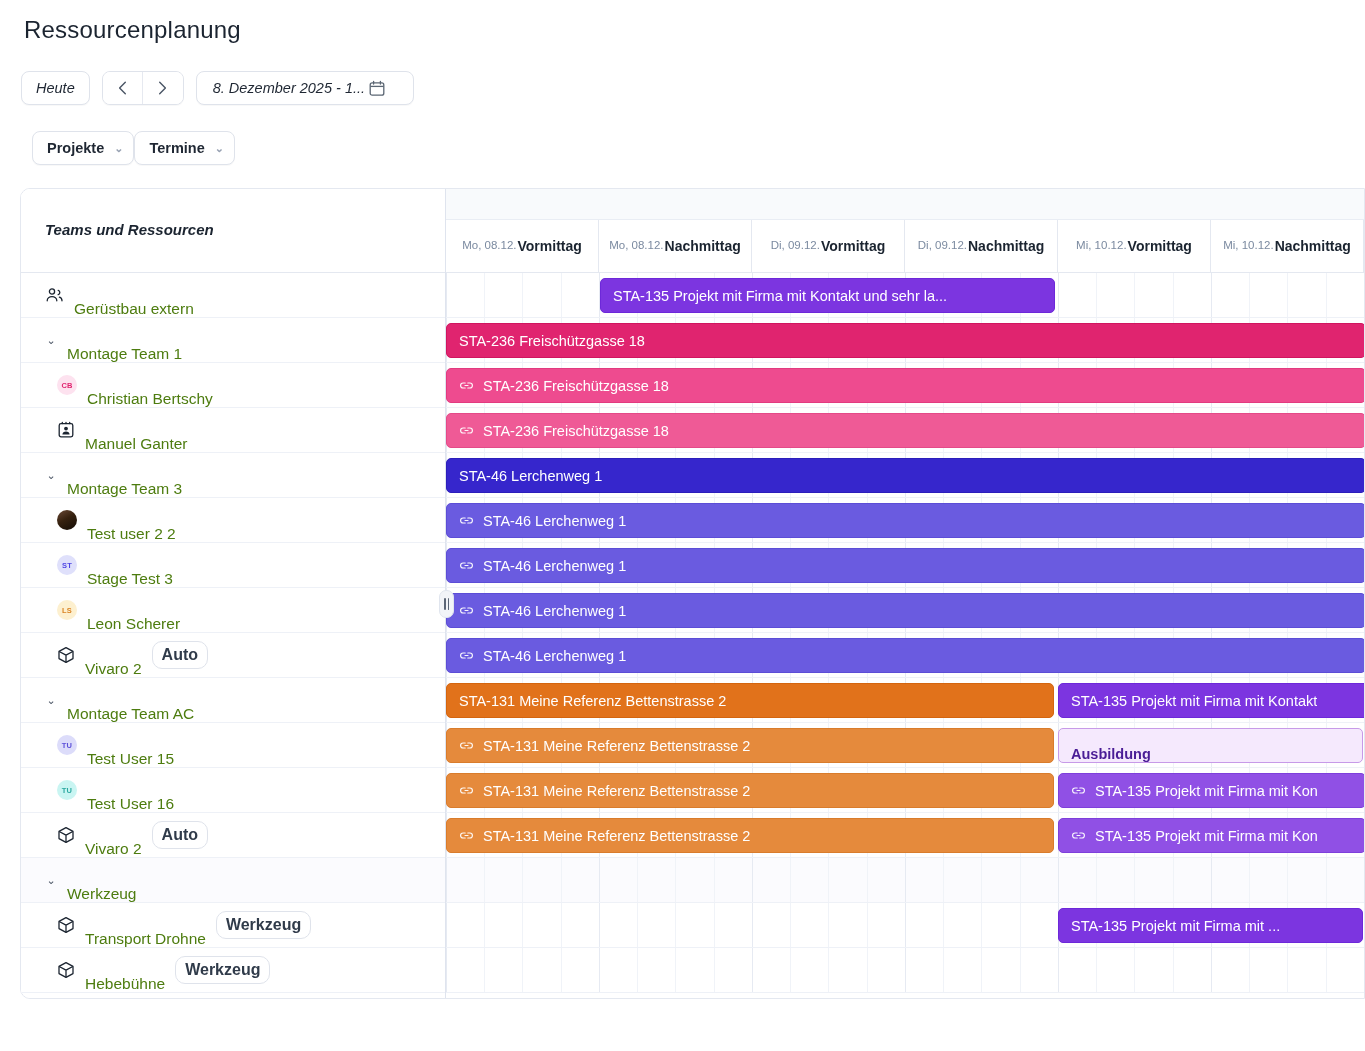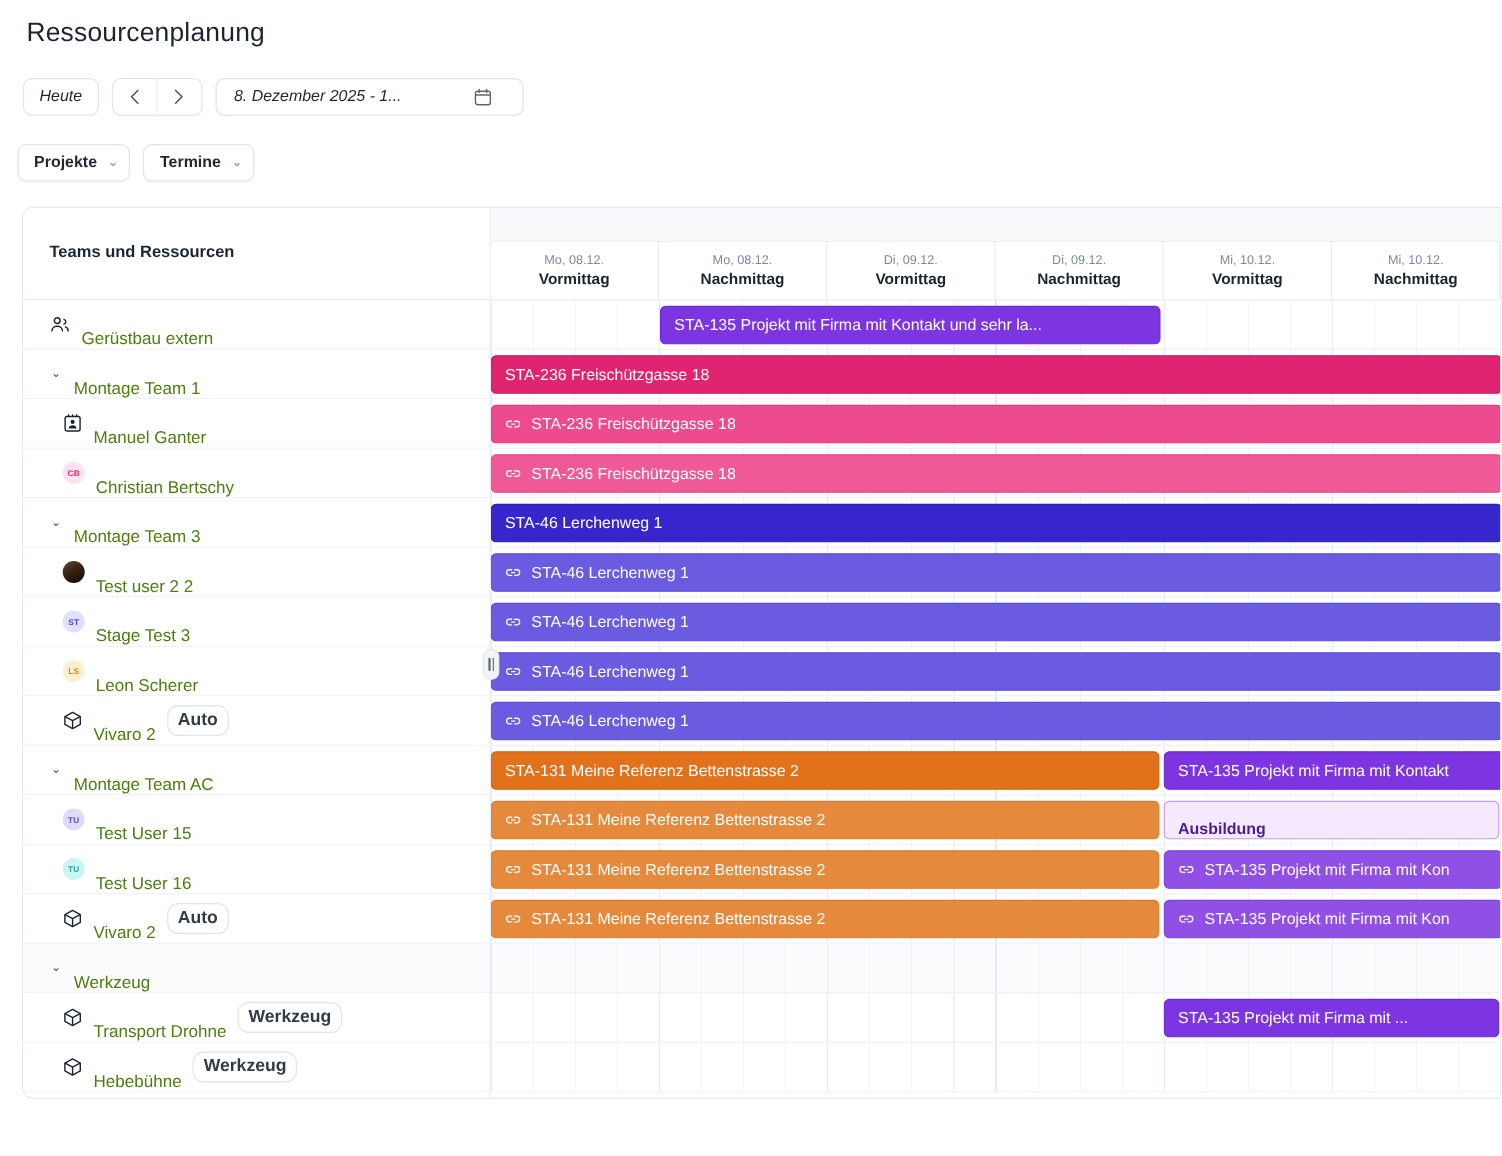--- a/index.html
+++ b/index.html
@@ -12,39 +12,39 @@
     overflow: hidden;
   }
   .page { position: relative; width: 1365px; height: 1051px; padding: 0 0 0 0; }
 
   
   .page-title {
     position: absolute; left: 24px; top: 16px;
     font-size: 24px; font-weight: 400; letter-spacing: .2px; color: #1b2430;
   }
   .toolbar-row { position: absolute; left: 21px; top: 71px; display: flex; align-items: center; gap: 12px; font-style: italic; }
-  .filter-row  { position: absolute; left: 16px; top: 131px; display: flex; align-items: center; gap: 12px; }
+  .filter-row  { position: absolute; left: 32px; top: 131px; display: flex; align-items: center; gap: 0; }
 
   .btn {
     background: #fff; border: 1px solid #dfe3eb; border-radius: 8px;
     height: 34px; display: flex; align-items: center; padding: 0 14px;
     font-size: 14.5px; color: #1f2733; cursor: pointer; white-space: nowrap;
     box-shadow: 0 1px 1px rgba(16,24,40,.03);
   }
 
   .navgroup { display: flex; height: 34px; border: 1px solid #dfe3eb; border-radius: 8px; overflow: hidden; background:#fff;
               box-shadow: 0 1px 1px rgba(16,24,40,.03); }
   .navgroup .nav-btn {
     width: 40px; display: flex; align-items: center; justify-content: center;
     font-size: 15px; color: #3b4656; cursor: pointer; background: #fff; border: 0;
     font-family: inherit;
   }
   .navgroup .nav-btn:first-child { border-right: 1px solid #e6e9f0; }
 
-  .date-btn { width: 280px; justify-content: space-between; padding: 0 28px 0 16px; }
+  .date-btn { width: 218px; justify-content: space-between; padding: 0 28px 0 16px; }
   .date-btn .date-text { font-size: 14.5px; }
 
   .dropdown { padding-right: 10px; gap: 10px; font-weight: 600; }
   .dropdown .chev { color: #98a2b3; font-size: 11px; line-height: 1; }
 
   svg.ico { display: block; }
 
   
   .planner {
     position: absolute; left: 20px; top: 188px;
@@ -55,30 +55,30 @@
   }
   .left-pane {
     width: 425px; min-width: 425px; position: relative;
     border-right: 1px solid #dfe4ee; background: #fff; z-index: 3;
   }
   .right-pane { position: relative; flex: 1; overflow: hidden; }
 
   .head-cell-left {
     height: 84px; display: flex; align-items: center; padding: 0 0 2px 24px;
     font-size: 15px; font-weight: 700; color: #1b2430;
-    border-bottom: 1px solid #e4e8f0; background:#fff;
+    border-bottom: 1px solid #e4e8f0; background:#fff;font-style:italic;
   }
 
   
   .head-strip { height: 84px; position: relative; border-bottom: 1px solid #e4e8f0; }
   .head-top { height: 31px; background: #f8fafc; border-bottom: 1px solid #e9edf4; }
   .head-cols { height: 52px; display: flex; }
   .head-col {
     width: 153px; min-width: 153px; border-right: 1px solid #e4e8f0;
-    display: flex; flex-direction: column; align-items: center; justify-content: center; gap: 1px;
+    display: flex; flex-direction: row; align-items: center; justify-content: center; gap: 1px;
     background: #fff;
   }
   .head-col .hc-date { font-size: 11.5px; color: #7b8aa0; line-height: 1.15; }
   .head-col .hc-part { font-size: 14px; font-weight: 700; color: #1b2430; line-height: 1.15; }
 
   
   .row-left {
     height: 45px; display: flex; align-items: center;
     border-bottom: 1px solid #eef1f7; background: #fff; position: relative;
   }
@@ -194,35 +194,35 @@
             </div>
           </div>
           <div class="row-left group">
             <div class="cell-inner indent-1">
               <span class="chev-row">⌄</span>
               <span class="row-label group-label">Montage Team 1</span>
             </div>
           </div>
           <div class="row-left">
             <div class="cell-inner indent-2">
+              <div class="avatar" style="background: rgb(253, 226, 239); color: rgb(224, 36, 111);">CB</div>
+              <span class="row-label">Christian Bertschy</span>
+            </div>
+          </div>
+          <div class="row-left">
+            <div class="cell-inner indent-2">
               <svg width="18" height="18" viewBox="0 0 18 18" fill="none" class="ico">
                 <rect x="2.2" y="2.6" width="13.6" height="13.2" rx="1.8" stroke="#1b2430" stroke-width="1.3"></rect>
                 <path d="M5.3 2.6v-1.3M9 2.6v-1.3M12.7 2.6v-1.3" stroke="#1b2430" stroke-width="1.3" stroke-linecap="round"></path>
                 <circle cx="9" cy="7.6" r="1.9" fill="#1b2430"></circle>
                 <path d="M5.4 13.6c0-1.9 1.6-3 3.6-3s3.6 1.1 3.6 3z" fill="#1b2430"></path>
               </svg>
               <span class="row-label">Manuel Ganter</span>
             </div>
           </div>
-          <div class="row-left">
-            <div class="cell-inner indent-2">
-              <div class="avatar" style="background: rgb(253, 226, 239); color: rgb(224, 36, 111);">CB</div>
-              <span class="row-label">Christian Bertschy</span>
-            </div>
-          </div>
           <div class="row-left group">
             <div class="cell-inner indent-1">
               <span class="chev-row">⌄</span>
               <span class="row-label group-label">Montage Team 3</span>
             </div>
           </div>
           <div class="row-left">
             <div class="cell-inner indent-2">
               <div class="avatar photo"></div>
               <span class="row-label">Test user 2 2</span>

